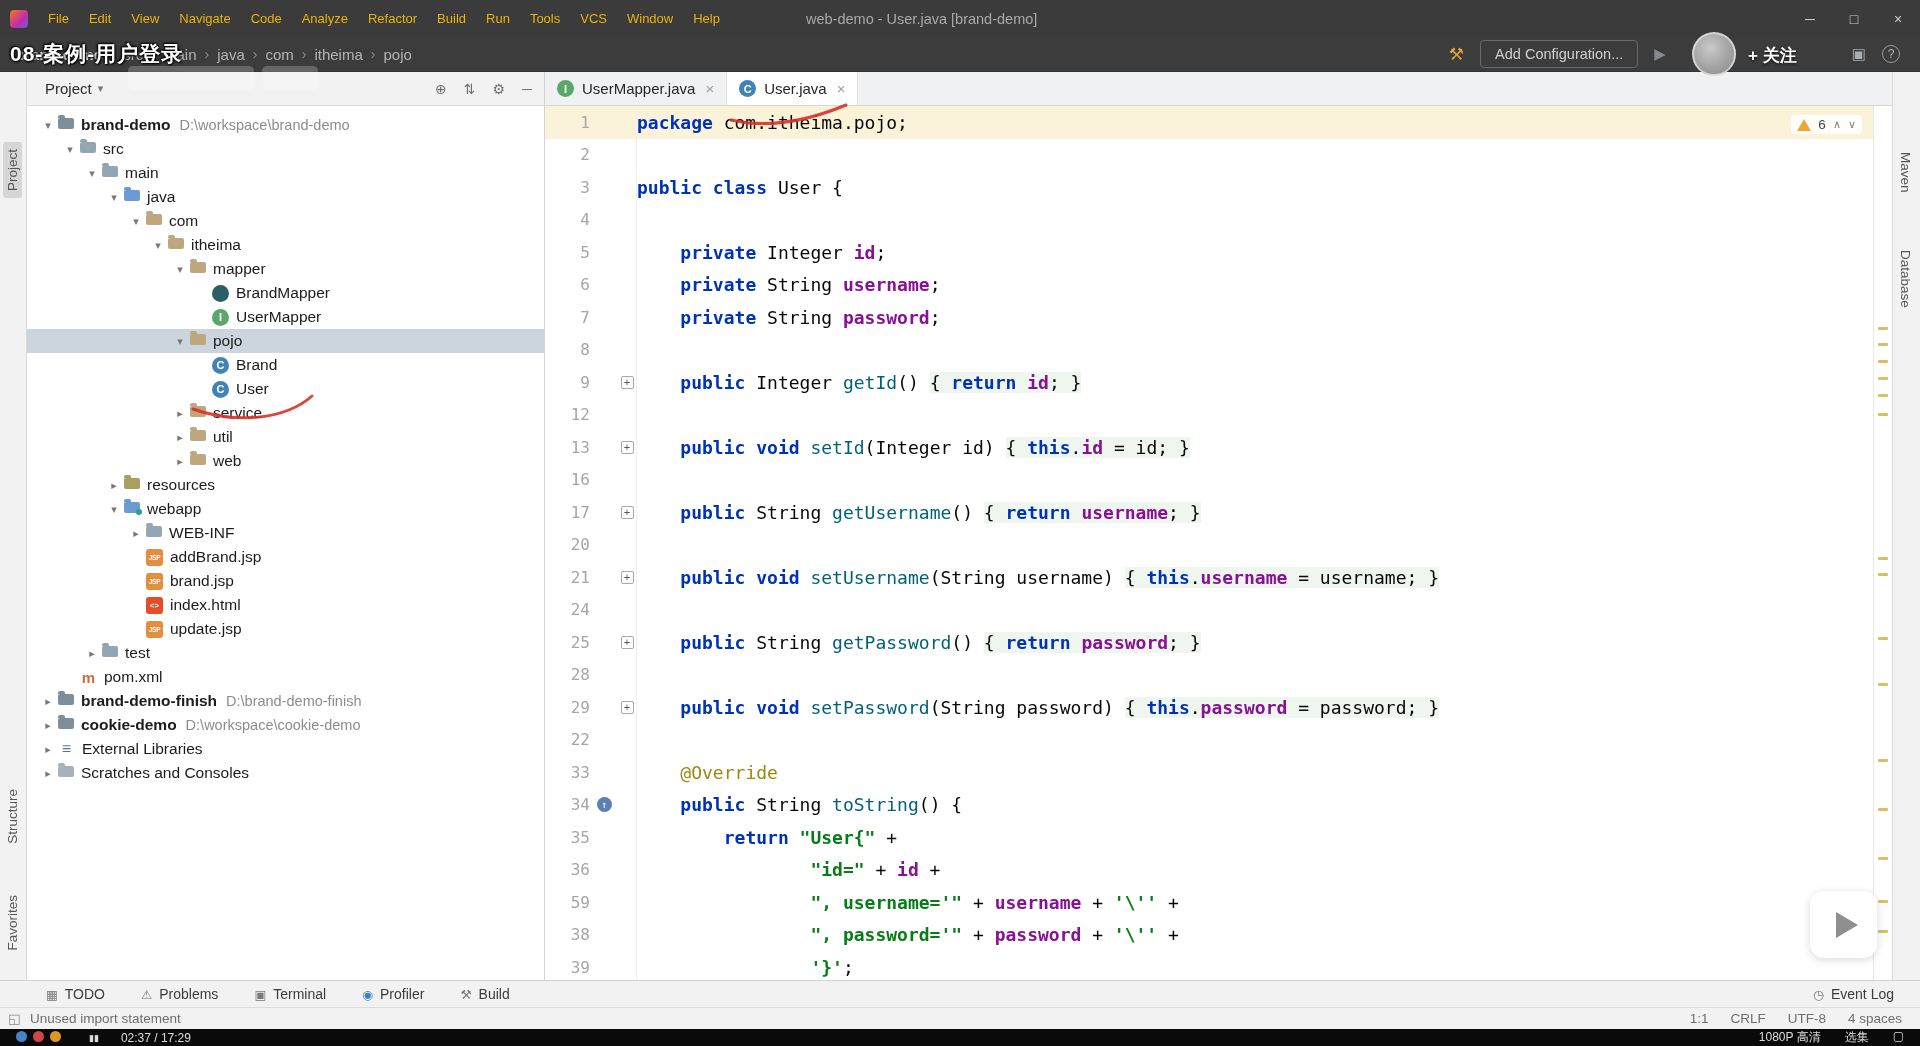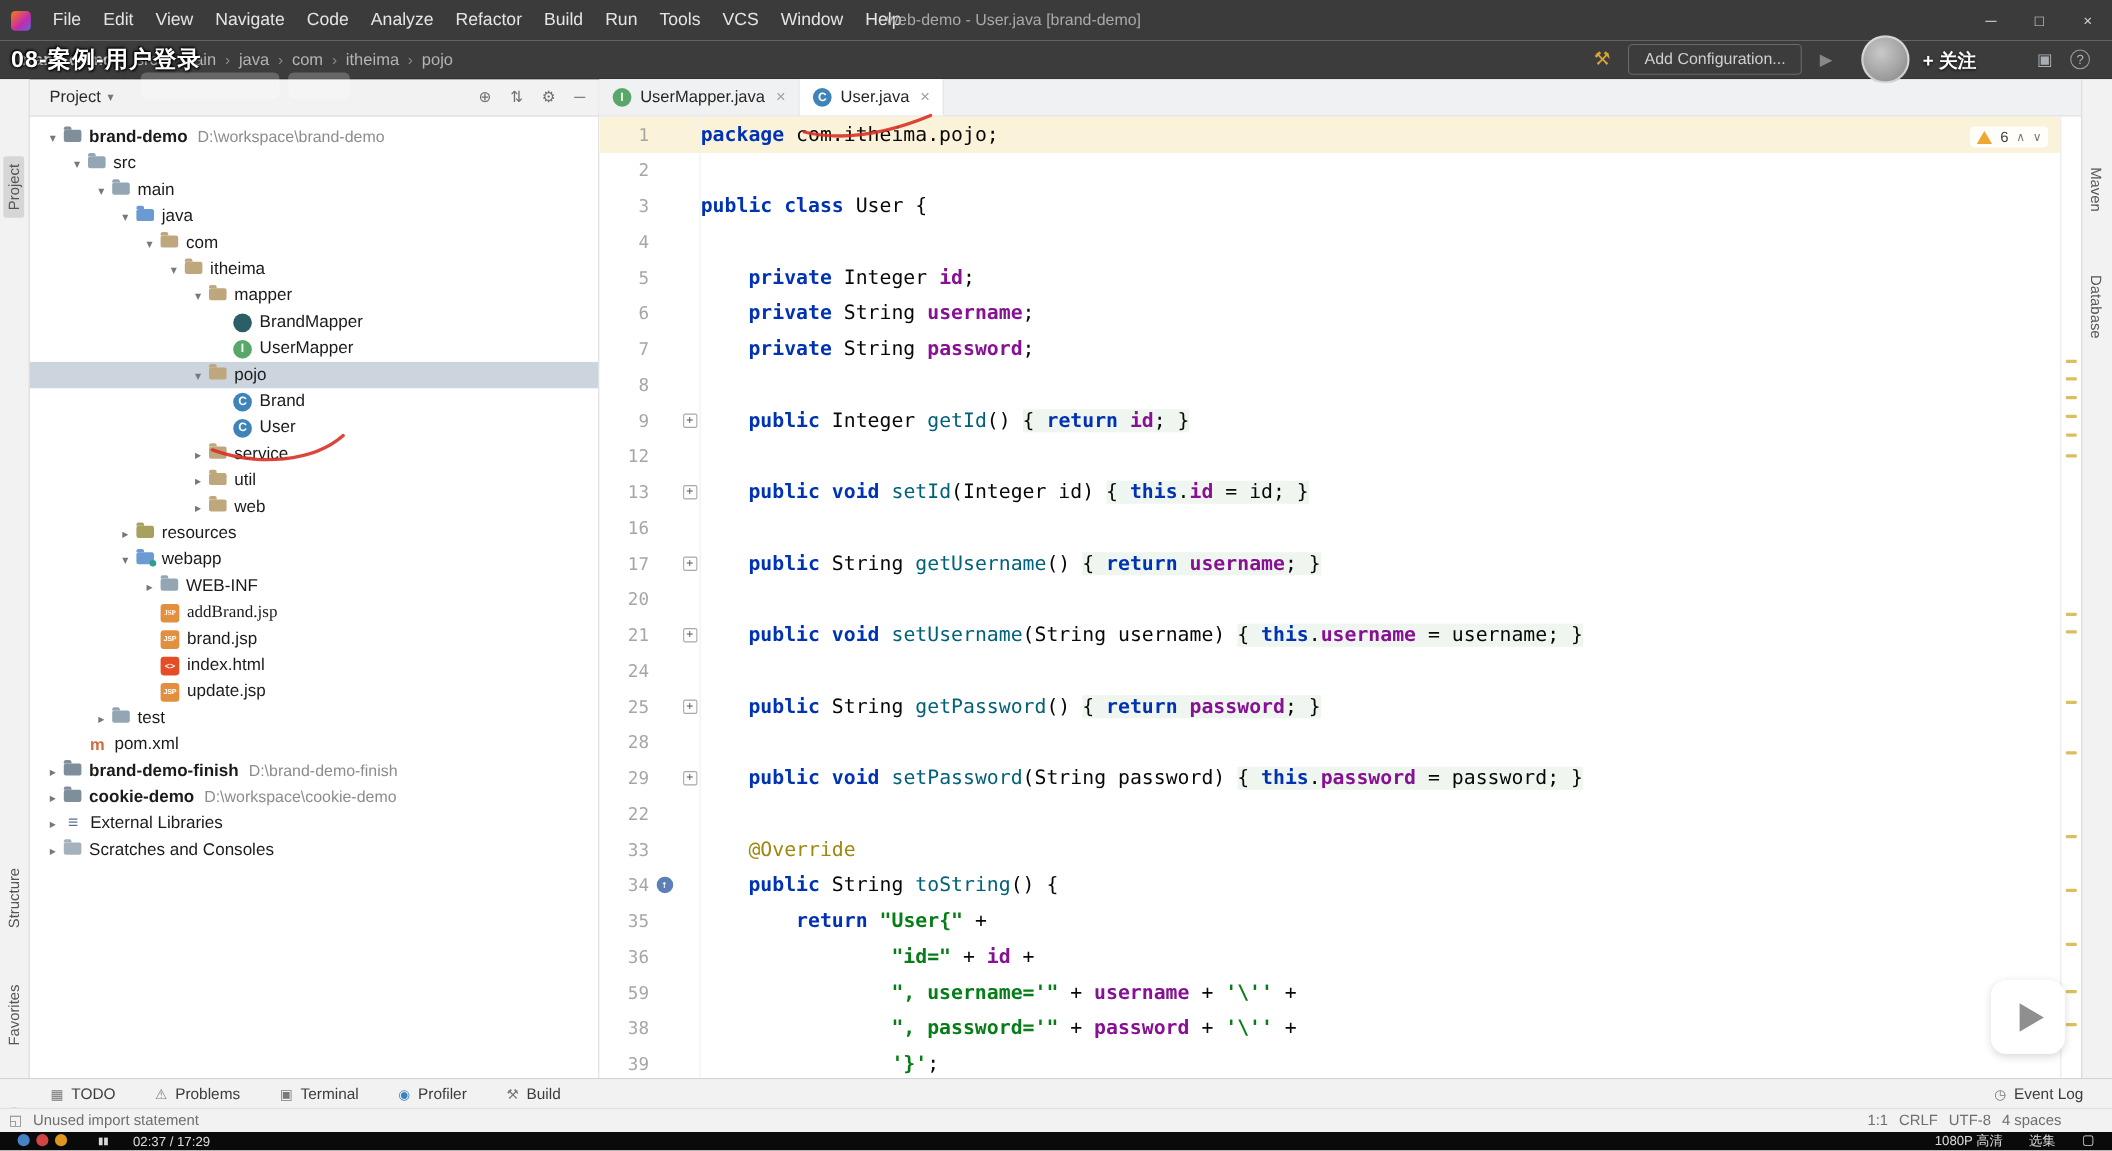--- a/index.html
+++ b/index.html
@@ -2,21 +2,21 @@
 <html><head>
 <meta charset="utf-8">
 <style>
   *{box-sizing:border-box;margin:0;padding:0}
   html,body{width:1920px;height:1046px;overflow:hidden;font-family:"Liberation Sans","DejaVu Sans",sans-serif;background:#fff}
   #app{position:relative;width:1920px;height:1046px;background:#fff}
 
   
   #titlebar{height:37px;background:#3b3b3b;display:flex;align-items:center;color:#d6d6d6;position:relative}
   .app-logo{width:18px;height:18px;border-radius:4px;margin:0 10px 0 10px;background:linear-gradient(135deg,#f97a12,#c22bb0 60%,#5a67d8)}
-  .menu-item{padding:0 10px;font-size:16px;color:#e5e5e5;line-height:37px;cursor:default}
+  .menu-item{padding:0 10px;font-size:13px;color:#eab308;line-height:37px;cursor:default}
   #win-title{position:absolute;left:806px;font-size:14.5px;color:#a9a9a9;white-space:nowrap}
   #window-controls{position:absolute;right:0;top:0;height:37px;display:flex}
   .win-btn{width:44px;height:37px;display:flex;align-items:center;justify-content:center;font-size:14px;color:#cfcfcf}
 
   
   #navbar{height:35px;background:#3c3c3c;display:flex;align-items:center;position:relative;border-bottom:1px solid #323232}
   #breadcrumb{display:flex;align-items:center;padding-left:16px;gap:8px;font-size:15px;color:#b4b4b4;white-space:nowrap}
   .crumb-root{color:#e6e6e6;font-weight:bold}
   .crumb-sep{color:#8b8b8b;font-size:14px}
   #nav-right{margin-left:auto;display:flex;align-items:center;gap:16px;padding-right:20px}
@@ -112,21 +112,21 @@
 
   
   #bottom-toolbar{height:27px;background:#f2f2f2;border-top:1px solid #d4d4d4;display:flex;align-items:center;position:relative;padding-left:46px;gap:36px}
   .bottom-item{display:flex;align-items:center;gap:7px;font-size:14px;color:#3c3c3c}
   .bi-icon{font-size:12.5px;color:#7a7a7a}
   .bi-icon.profiler-icon{color:#3b82c4}
   #event-log{position:absolute;right:26px;display:flex;align-items:center;gap:7px;font-size:14px;color:#3c3c3c}
   #statusbar{height:22px;background:#f2f2f2;border-top:1px solid #dcdcdc;display:flex;align-items:center;font-size:13.5px;color:#6e6e6e;position:relative}
   #corner-toggle{position:absolute;left:8px;font-size:13px;color:#8a8a8a}
   #status-message{margin-left:30px}
-  #status-right{margin-left:auto;display:flex;gap:10px;padding-right:46px}
+  #status-right{margin-left:auto;display:flex;gap:22px;padding-right:18px}
 
   
   #taskbar{height:17px;background:#0a0a0a;display:flex;align-items:center;color:rgba(255,255,255,.85);font-size:12px;padding:0 16px;gap:22px}
   .tb-dot{width:11px;height:11px;border-radius:50%;display:inline-block;margin-right:6px;opacity:.9}
   #taskbar .right{margin-left:auto;display:flex;gap:24px;align-items:flex-start}
   #annotations{position:absolute;inset:0;width:1920px;height:1046px;pointer-events:none;z-index:70}
 </style>
 </head>
 <body>
 
@@ -286,21 +286,21 @@
           <div class="tree-row" style="padding-left: 78px;">
             <span class="chevron">▾</span>
             <span class="t-icon i-webapp"></span>
             <span class="t-label">webapp</span>
           </div>
           <div class="tree-row" style="padding-left: 100px;">
             <span class="chevron">▸</span>
             <span class="t-icon i-folder"></span>
             <span class="t-label">WEB-INF</span>
           </div>
-          <div class="tree-row" style="padding-left: 100px; font-family: Liberation Serif, serif;">
+          <div class="tree-row" style="padding-left: 100px;">
             <span class="chevron"></span>
             <span class="t-icon i-jsp">JSP</span>
             <span class="t-label">addBrand.jsp</span>
           </div>
           <div class="tree-row" style="padding-left: 100px;">
             <span class="chevron"></span>
             <span class="t-icon i-jsp">JSP</span>
             <span class="t-label">brand.jsp</span>
           </div>
           <div class="tree-row" style="padding-left: 100px;">

